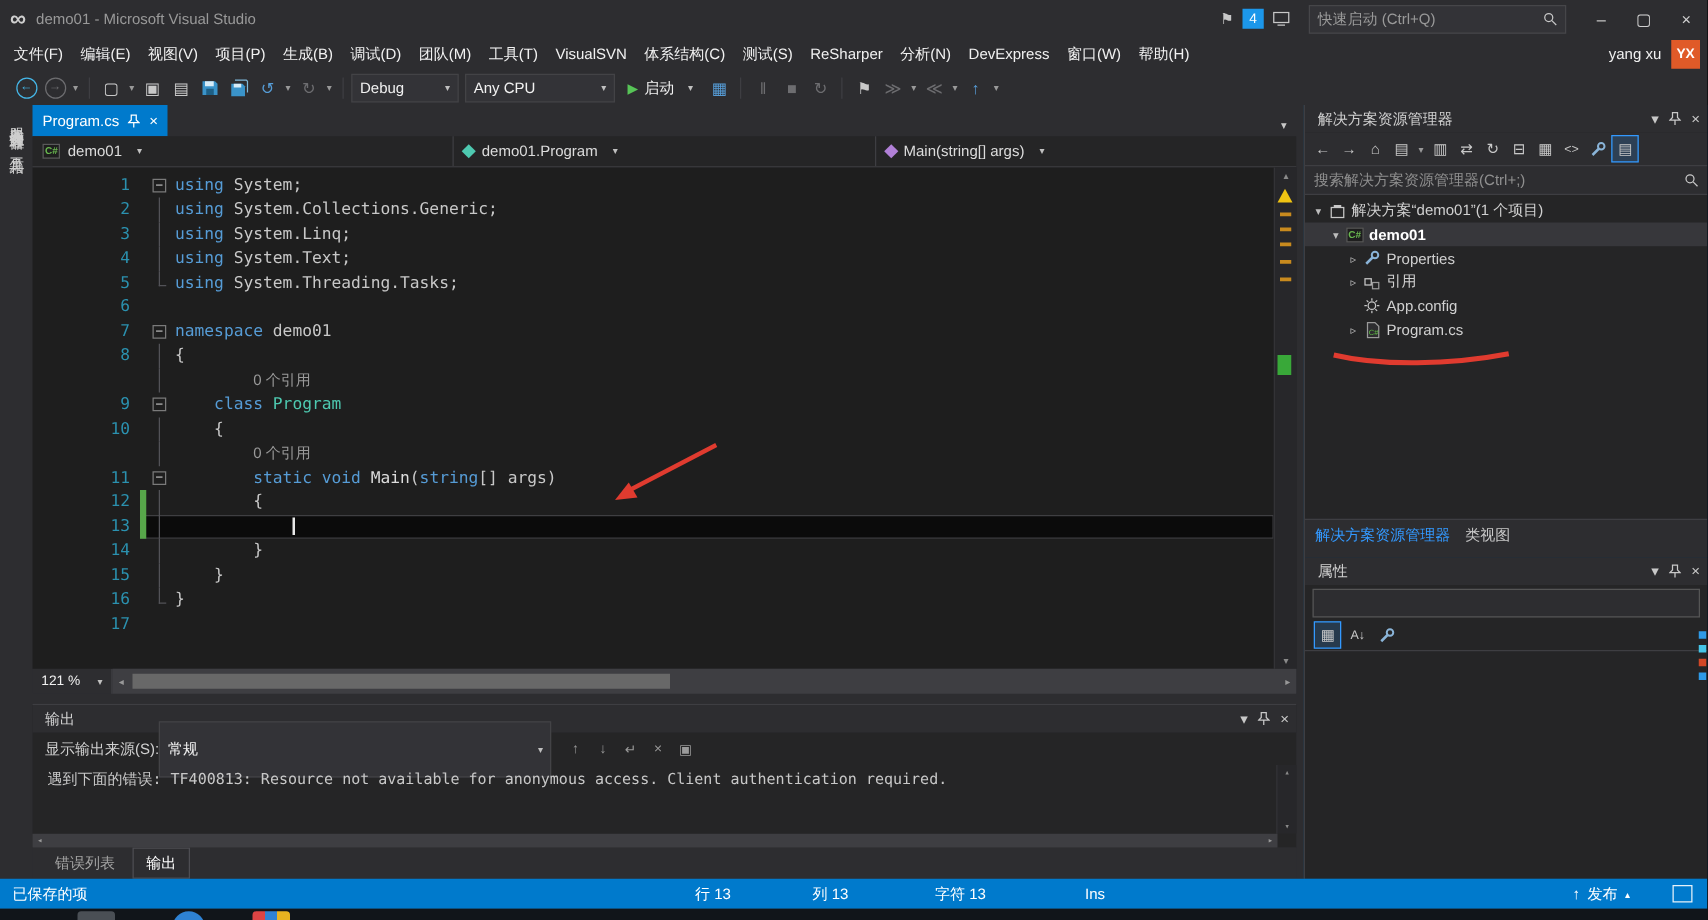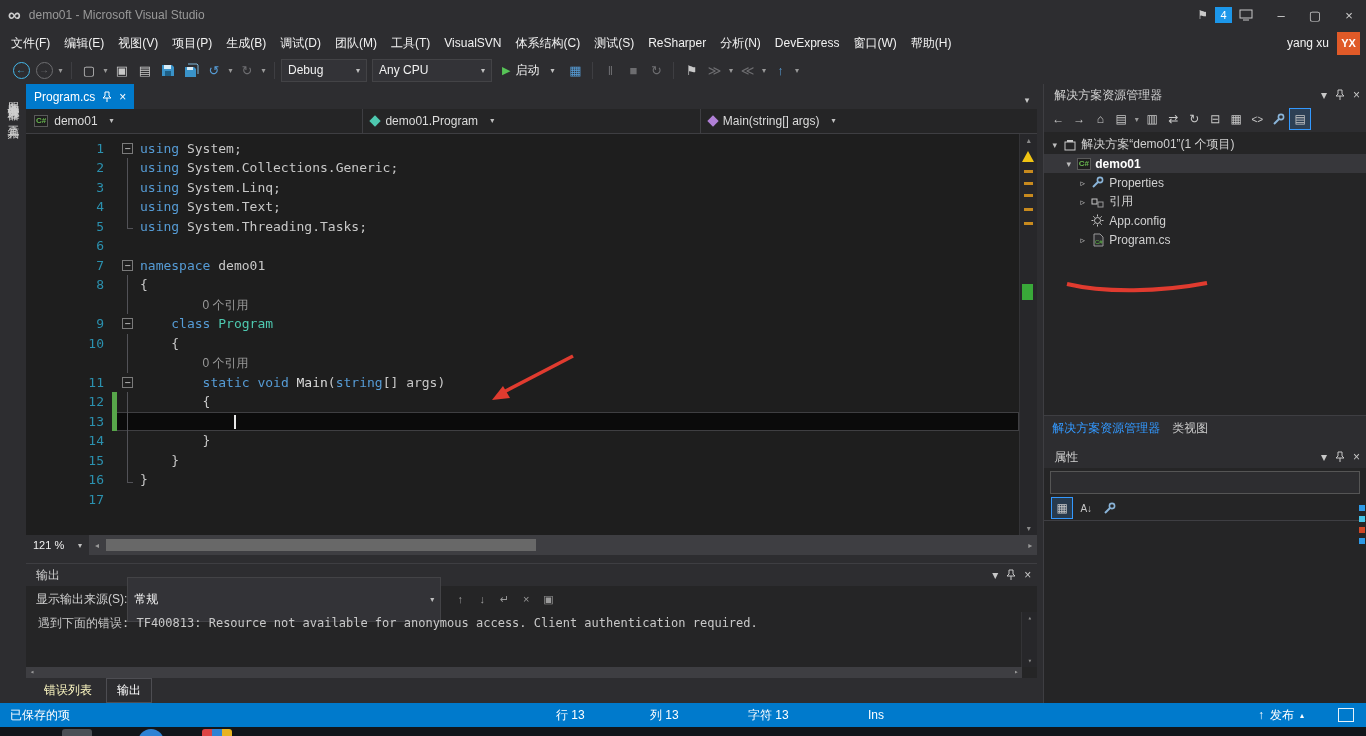--- a/index.html
+++ b/index.html
@@ -104,21 +104,21 @@
   .op-icon{width:18px;height:18px;display:grid;place-items:center;font-size:11px;color:#9a9a9a;}
   .op-body{flex:1;position:relative;font-family:"DejaVu Sans Mono",monospace;font-size:12px;color:#c8c8c8;}
   .op-lines{padding:4px 30px 0 12px;}
   .op-line{line-height:15px;margin-bottom:14px;white-space:nowrap;}
   .op-vscroll{position:absolute;right:0;top:0;bottom:11px;width:15px;background:#27272a;border-left:1px solid #333336;}
   .op-vscroll .sb-arrow{height:11px;font-size:7px;}
   .op-hscroll{position:absolute;left:0;right:15px;bottom:0;height:11px;background:#3e3e42;}
   .op-hscroll .hs-arrow{width:12px;font-size:7px;}
 
   .bottom-tabs{height:25px;display:flex;align-items:center;gap:4px;padding-left:8px;background:#2d2d30;}
-  .btab{padding:3px 10px;color:#fef9c3;}
+  .btab{padding:3px 10px;color:#a3a3a3;}
   .btab.active{border:1px solid #4d4d52;color:#fff;}
 
   
   .se{height:356px;display:flex;flex-direction:column;background:#252526;}
   .se-toolbar{height:26px;display:flex;align-items:center;padding:0 4px;gap:1px;background:#2d2d30;}
   .se-icon{min-width:20px;height:20px;display:grid;place-items:center;font-size:12px;color:#c8c8c8;}
   .se-icon.sel{border:1px solid #3399ff;background:rgba(51,153,255,.18);}
   .se-search{height:22px;background:#2d2d30;border-top:1px solid #3e3e42;border-bottom:1px solid #3e3e42;display:flex;align-items:center;padding:0 7px;color:#8f8f8f;gap:6px;}
   .se-search .ql-text{color:#8f8f8f;}
   .se-tree{flex:1;padding-top:3px;overflow:hidden;}
@@ -165,20 +165,29 @@
     <span class="title-text">demo01 - Microsoft Visual Studio</span>
     <div class="title-right">
       <span class="flag-ic">⚑</span>
       <span class="notif-badge">4</span>
       <span class="mag">
         <svg width="14" height="12">
             <rect x="1" y="1" width="12" height="8" fill="none" stroke="#c8c8c8"></rect>
             <line x1="4" y1="11" x2="10" y2="11" stroke="#c8c8c8"></line>
           </svg>
       </span>
+      <div class="quick-launch">
+        <span class="ql-text">快速启动 (Ctrl+Q)</span>
+        <span class="mag">
+          <svg width="12" height="12">
+              <circle cx="5" cy="5" r="3.2" fill="none" stroke="currentColor"></circle>
+              <line x1="7.5" y1="7.5" x2="11" y2="11" stroke="currentColor"></line>
+            </svg>
+        </span>
+      </div>
       <div class="win-btns">
         <span class="win-btn">–</span>
         <span class="win-btn">▢</span>
         <span class="win-btn">×</span>
       </div>
     </div>
   </div>
 
   <div class="menu-bar">
     <div class="row">
@@ -434,20 +443,29 @@
           <span class="se-icon">▦</span>
           <span class="se-icon" style="font-size:10px">&lt;&gt;</span>
           <span class="se-icon">
             <svg width="13" height="13">
                 <path d="M2 11 L7 6" stroke="#8ab4d8" stroke-width="2"></path>
                 <circle cx="9" cy="4" r="2.6" fill="none" stroke="#8ab4d8" stroke-width="1.6"></circle>
               </svg>
           </span>
           <span class="se-icon sel">▤</span>
         </div>
+        <div class="se-search">
+          <span class="ql-text">搜索解决方案资源管理器(Ctrl+;)</span>
+          <span class="mag">
+            <svg width="12" height="12">
+                <circle cx="5" cy="5" r="3.2" fill="none" stroke="currentColor"></circle>
+                <line x1="7.5" y1="7.5" x2="11" y2="11" stroke="currentColor"></line>
+              </svg>
+          </span>
+        </div>
         <div class="se-tree">
             <div class="trow" style="padding-left: 4px;">
               <span class="t-exp">▾</span>
               <span class="t-icon">
                 <svg width="14" height="14">
                   <rect x="2" y="4" width="10" height="8" fill="none" stroke="#c8c8c8"></rect>
                   <rect x="4" y="2" width="6" height="2" fill="#c8c8c8"></rect>
                 </svg>
               </span>
               <span class="t-label">解决方案“demo01”(1 个项目)</span>

